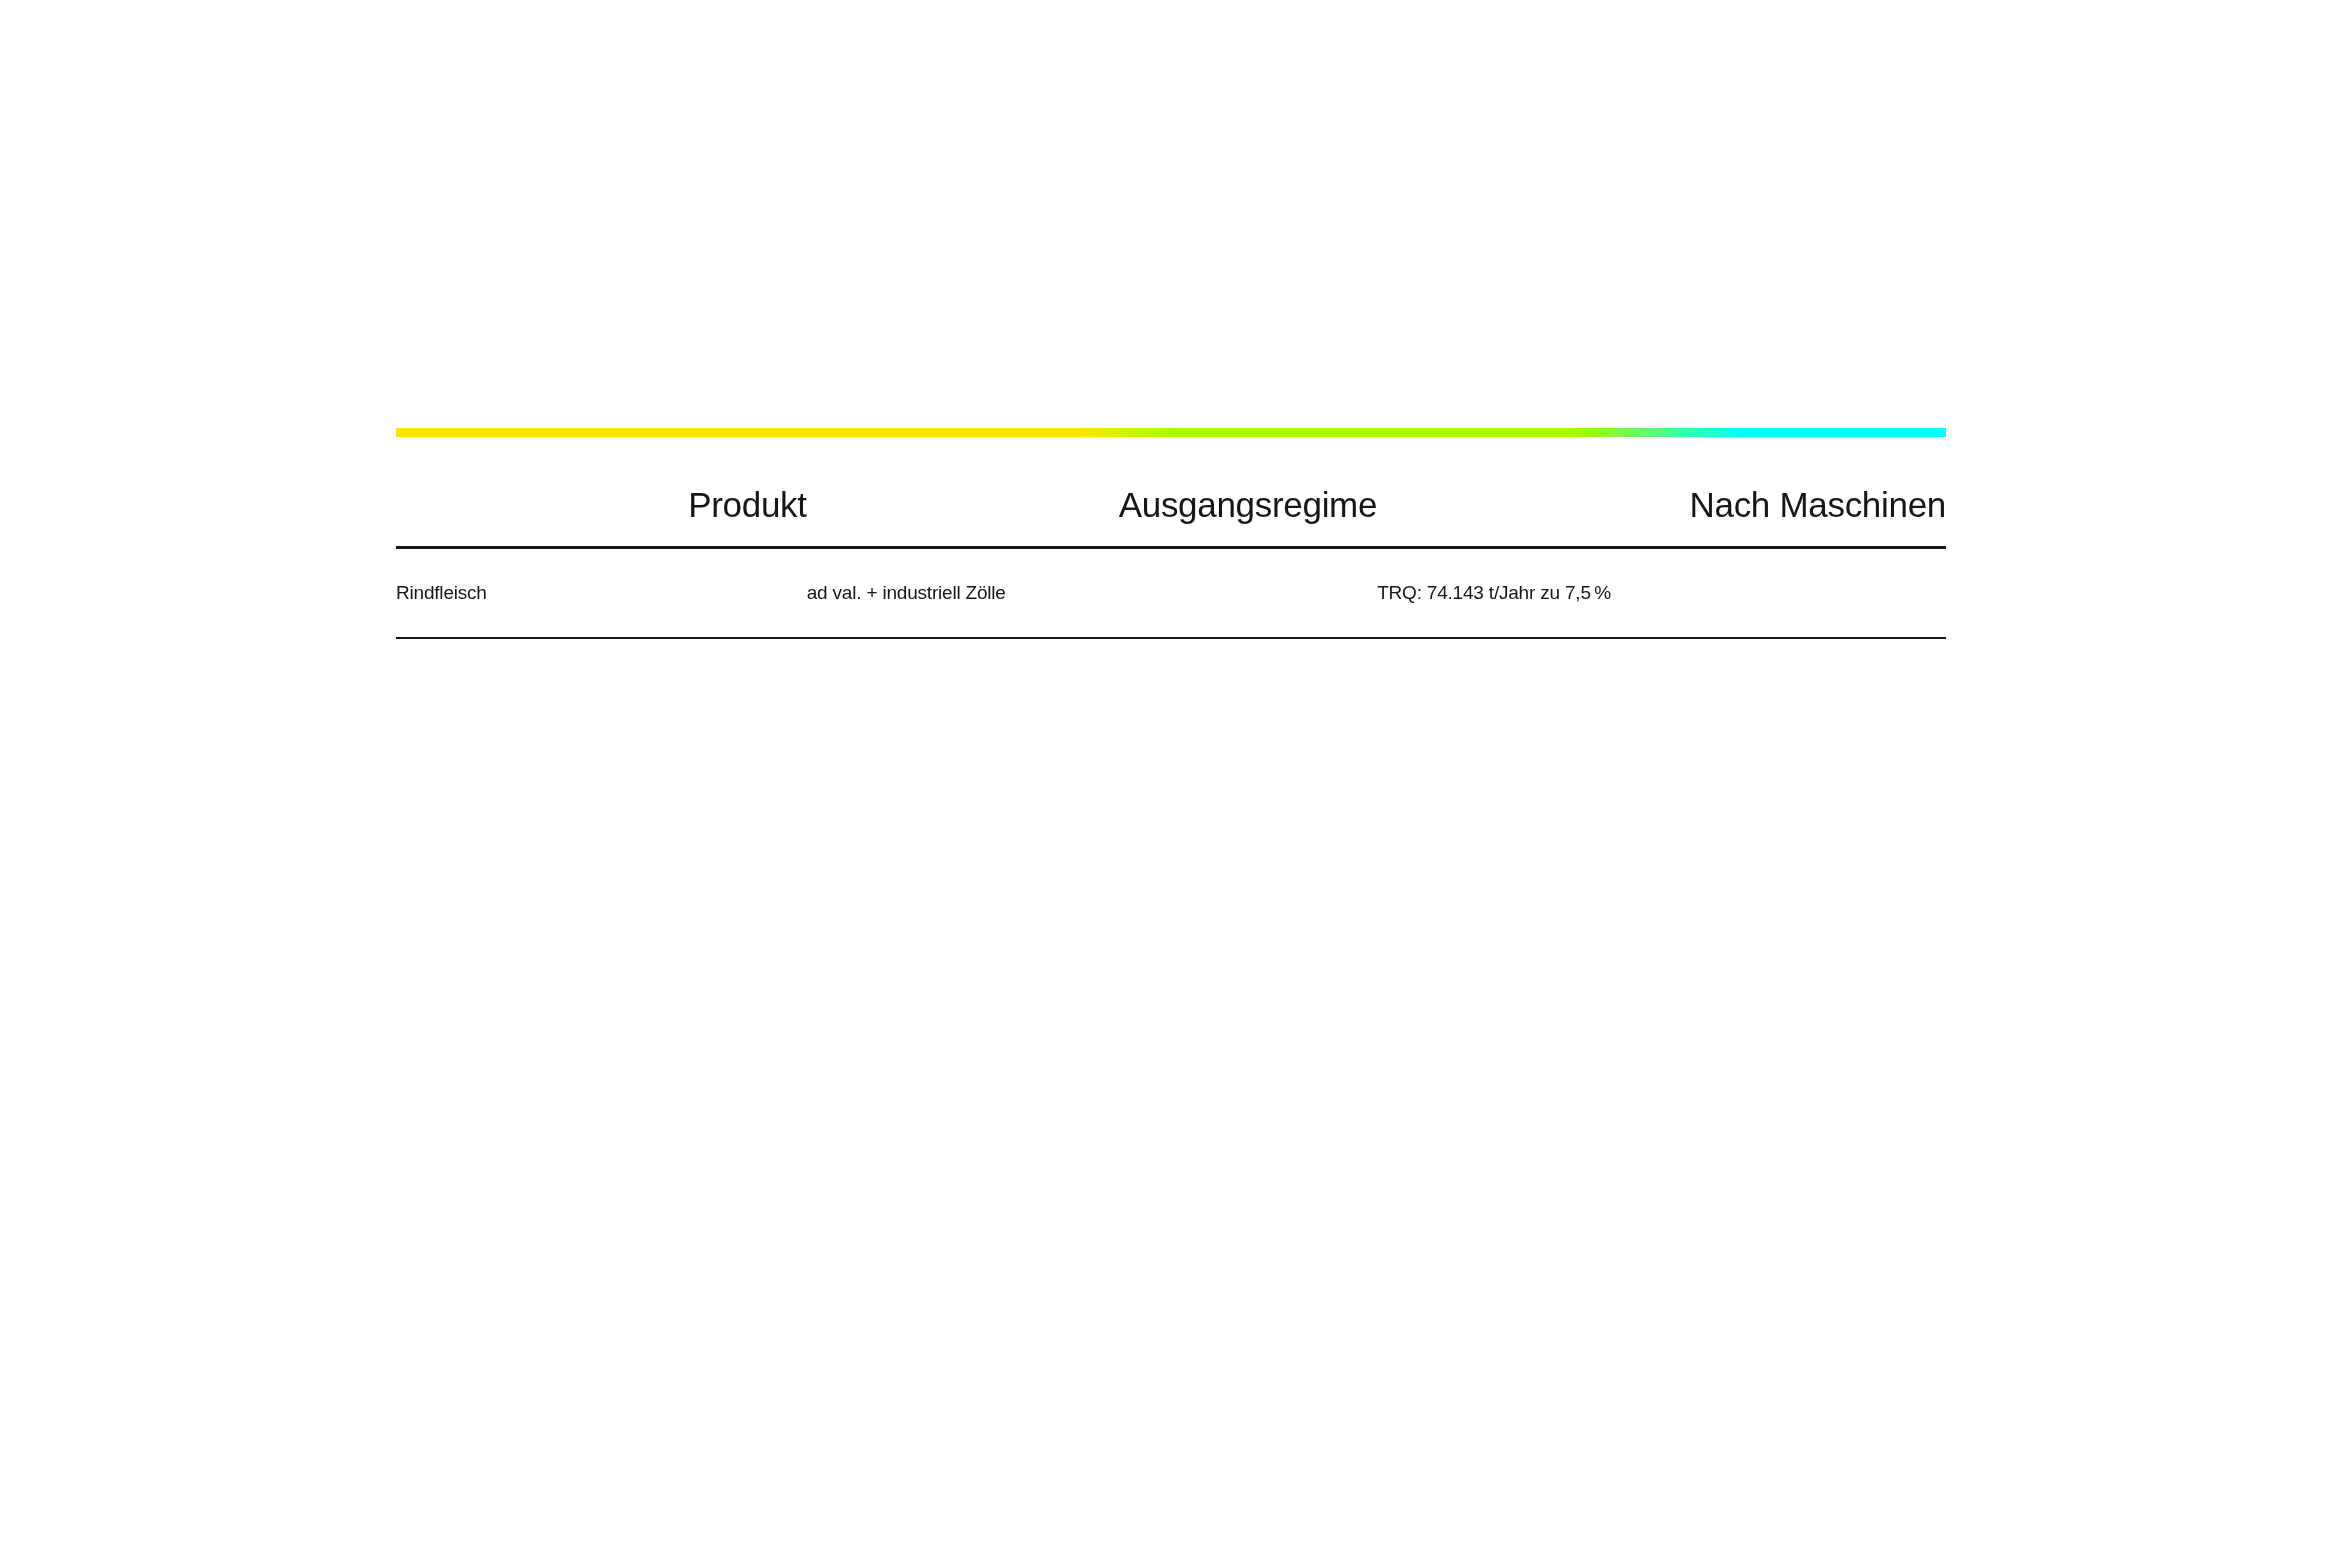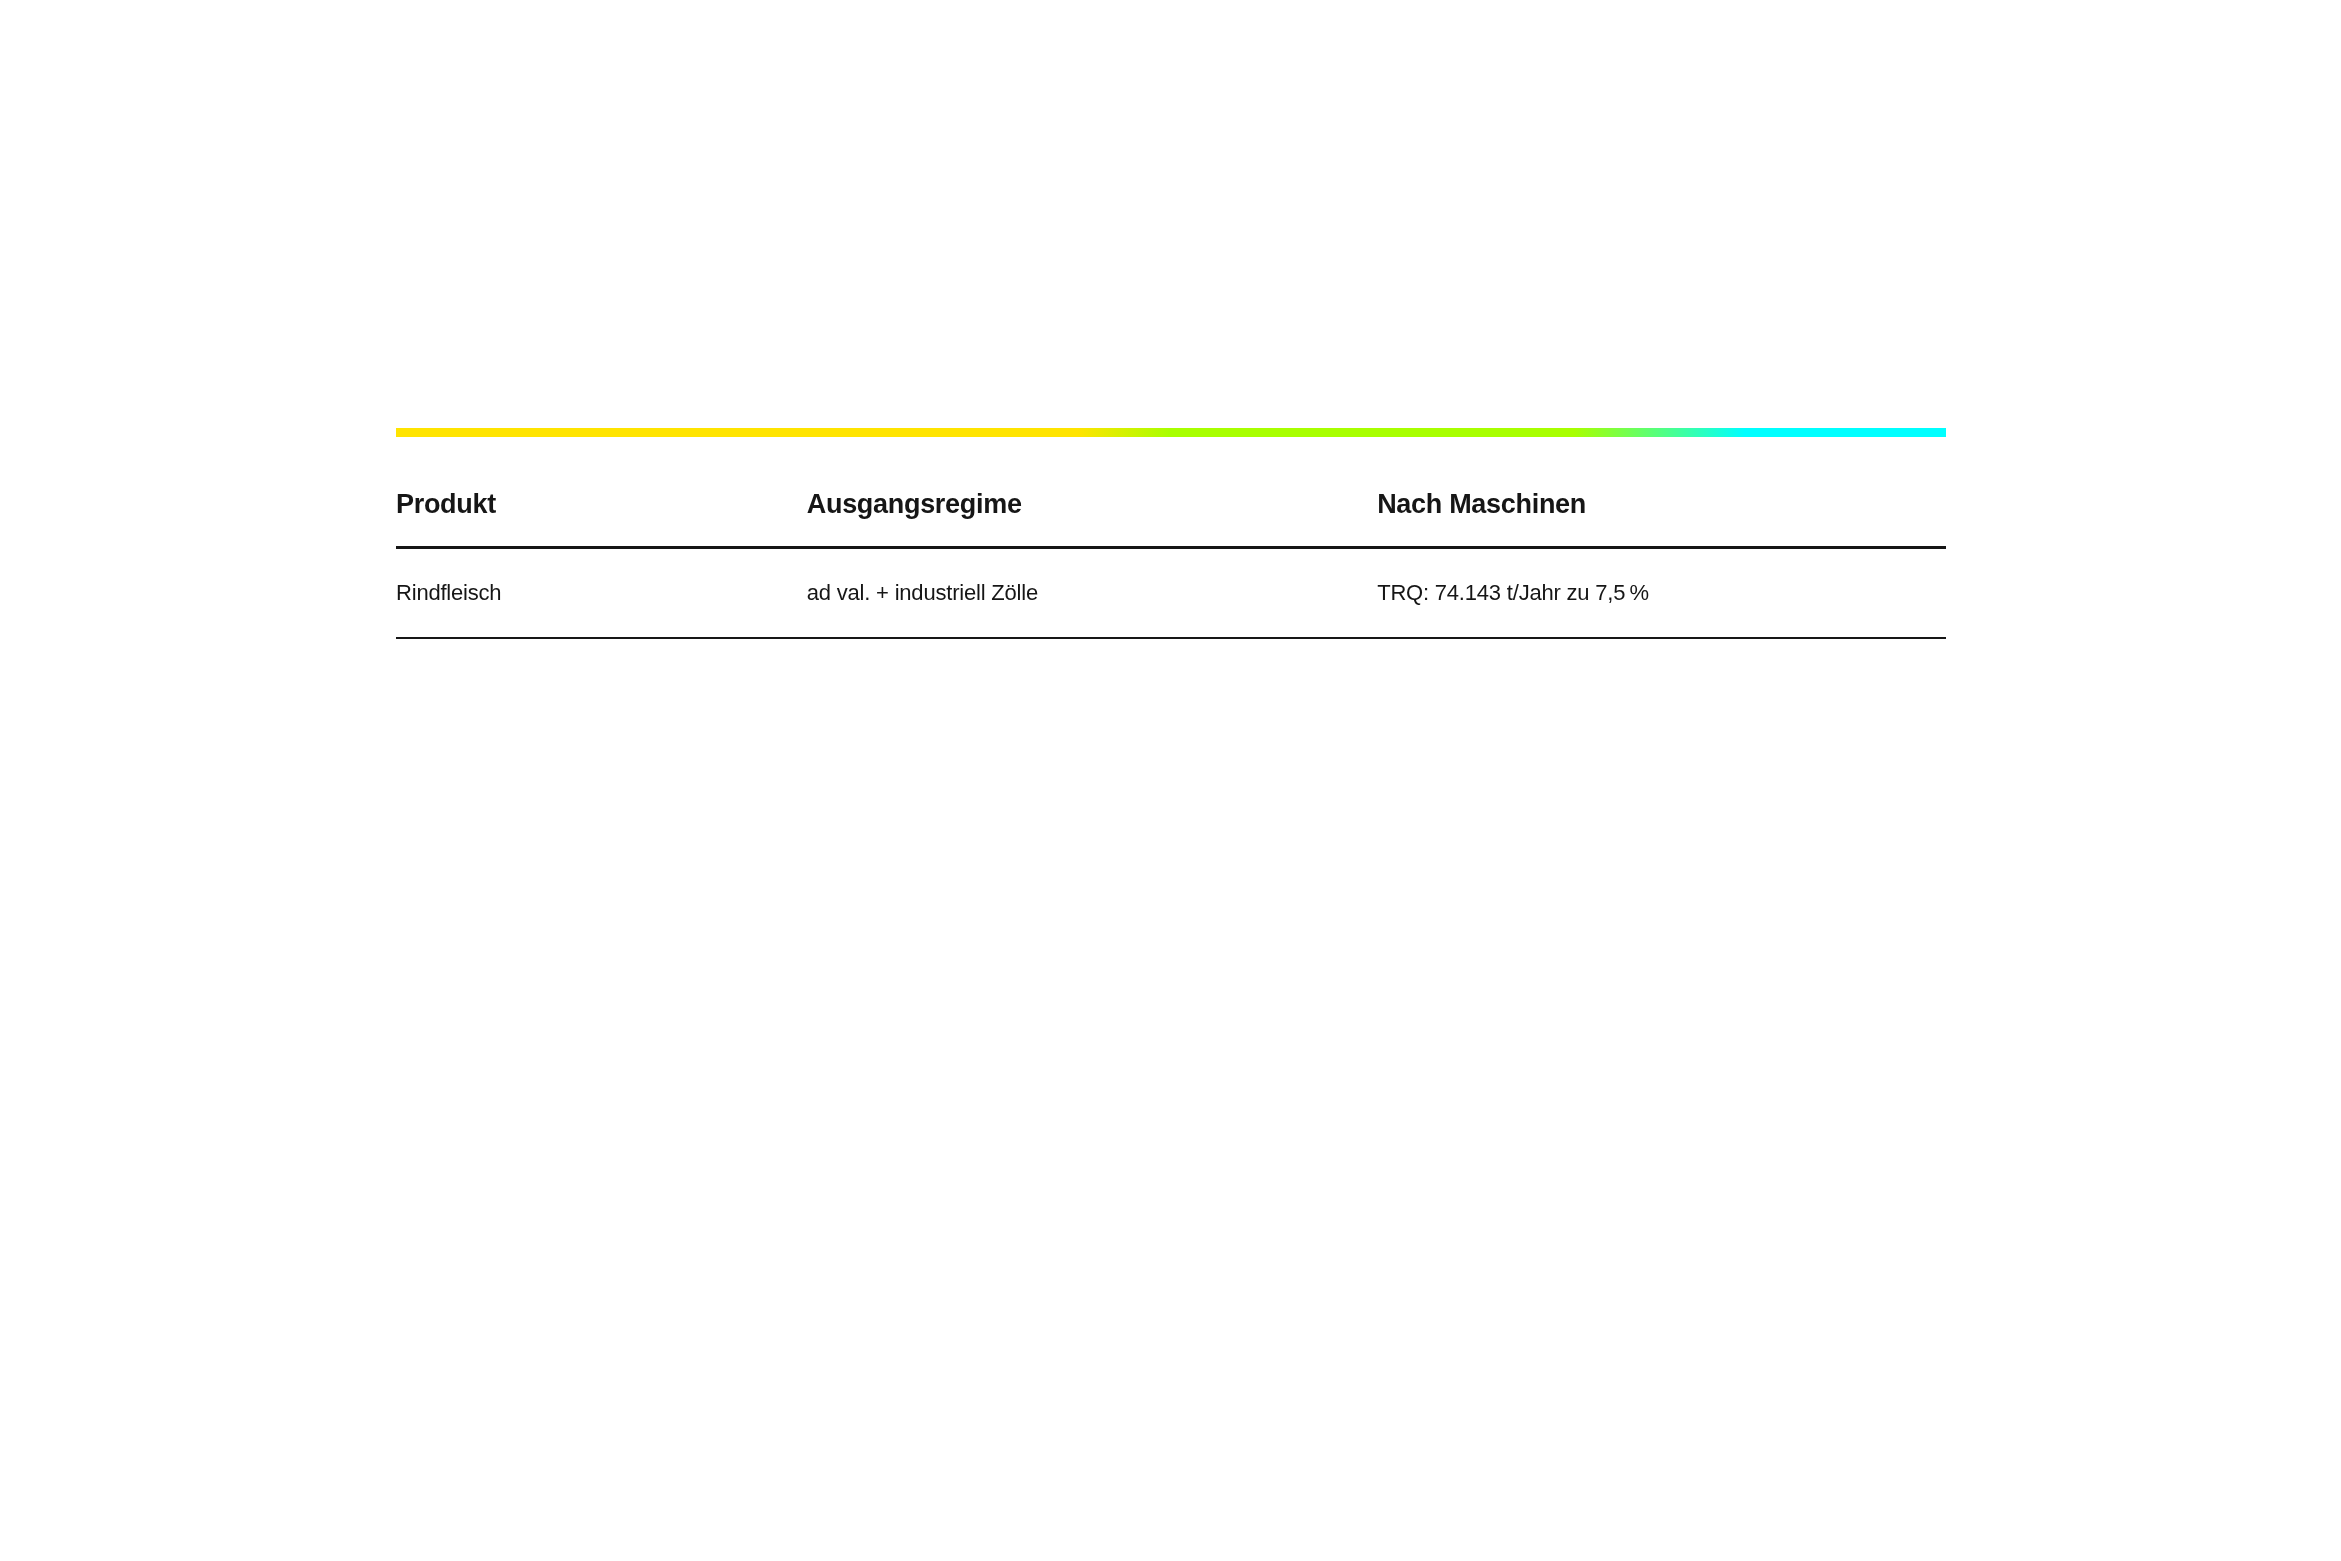--- a/index.html
+++ b/index.html
@@ -39,31 +39,31 @@
   }
   table.tariff {
     width: 100%;
     border-collapse: collapse;
     table-layout: fixed;
   }
   col.c1 { width: 26.5%; }
   col.c2 { width: 36.8%; }
   col.c3 { width: 36.7%; }
   table.tariff th {
-    text-align: left;
-    font-size: 27px;
+    text-align: right;
+    font-size: 35px;
     line-height: 35px;
-    font-weight: bold;
+    font-weight: normal;
     letter-spacing: -0.3px;
     padding: 50px 0 24.4px 0;
     border-bottom: 3px solid #161616;
     vertical-align: bottom;
   }
   table.tariff td {
-    font-size: 22px;
+    font-size: 19px;
     line-height: 46px;
     letter-spacing: -0.2px;
     padding: 21px 24.4px 21px 0;
     border-bottom: 2.4px solid #161616;
     vertical-align: middle;
     white-space: pre-line;
   }
   table.tariff td:last-child,
   table.tariff th:last-child {
     padding-right: 0;

